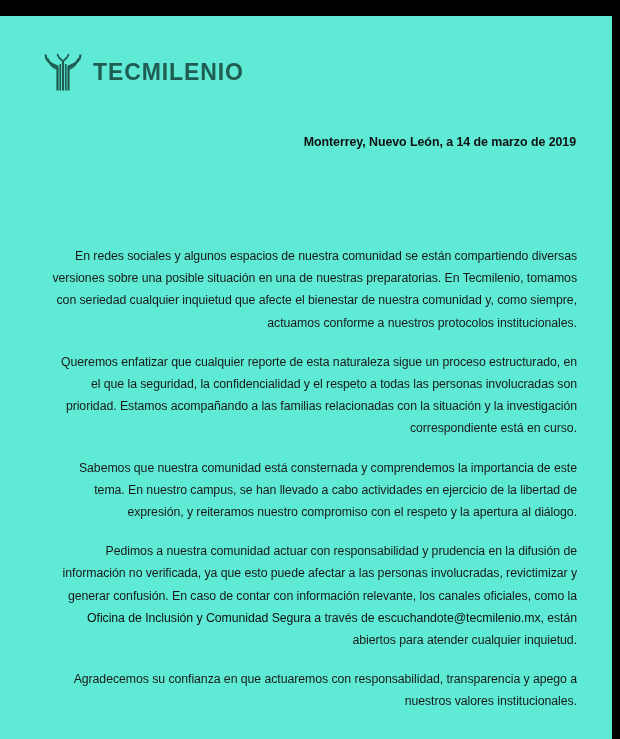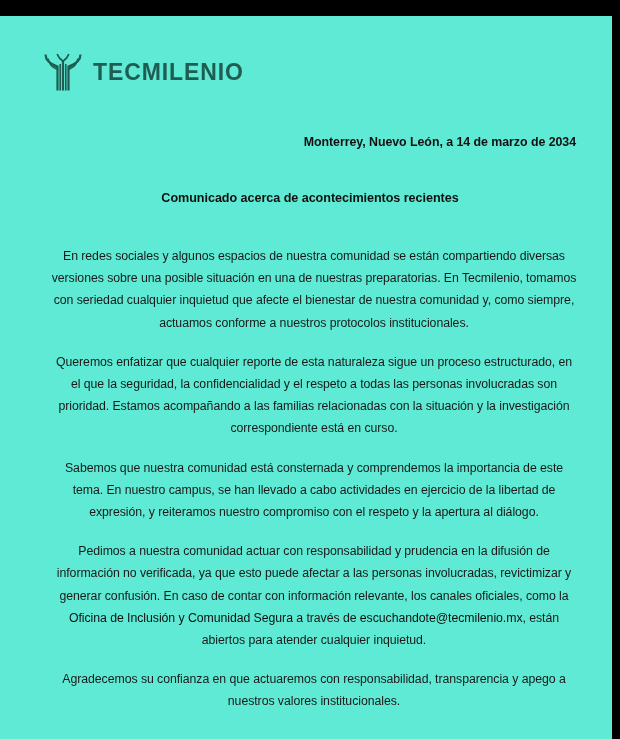--- a/index.html
+++ b/index.html
@@ -88,21 +88,21 @@
   
   .body-copy {
     position: absolute;
     top: 229px;
     left: 51px;
     width: 526px;
     font-size: 12.3px;
     color: #1a1a1a;
     line-height: 22.2px;
     letter-spacing: -0.06px;
-    text-align: center;
+    text-align: right;
   }
   .body-copy p {
     margin: 0 0 17px 0;
   }
   .body-copy p:last-child {
     margin-bottom: 2px;
   }
   .body-copy b {
     font-weight: normal;
     color: #111111;
@@ -129,23 +129,22 @@
         <path d="M16.2 12.0 L16.2 38.5" stroke-width="1.6"></path>
         <path d="M21.8 12.0 L21.8 38.5" stroke-width="1.6"></path>
 
         <path d="M13.2 2.0 C14.6 6.2, 17.2 8.0, 19.0 9.2" stroke-width="1.6"></path>
         <path d="M24.8 2.0 C23.4 6.2, 20.8 8.0, 19.0 9.2" stroke-width="1.6"></path>
       </g>
     </svg>
     <div class="logo-word">TECMILENIO</div>
   </div>
 
-  <div class="date-line">Monterrey, Nuevo León, a 14 de marzo de 2034</div>
+  <div class="date-line">Monterrey, Nuevo León, a 14 de marzo de 2019</div>
 
-  <div class="doc-title">Comunicado acerca de acontecimientos recientes</div>
 
   <div class="body-copy">
       <p><span>En redes sociales y algunos espacios de nuestra comunidad se están compartiendo diversas versiones sobre una posible situación en una de nuestras preparatorias. En Tecmilenio, tomamos con seriedad cualquier inquietud que afecte el bienestar de nuestra comunidad y, como siempre, actuamos conforme a nuestros protocolos institucionales.</span></p>
       <p><span>Queremos enfatizar que cualquier reporte de esta naturaleza sigue un proceso estructurado, en el que la seguridad, la confidencialidad y el respeto a todas las personas involucradas son prioridad. Estamos acompañando a las familias relacionadas con la situación y la investigación correspondiente está en curso.</span></p>
       <p><span>Sabemos que nuestra comunidad está consternada y comprendemos la importancia de este tema. En nuestro campus, se han llevado a cabo actividades en ejercicio de la libertad de expresión, y reiteramos nuestro compromiso con el respeto y la apertura al diálogo.</span></p>
       <p><span>Pedimos a nuestra comunidad actuar con responsabilidad y prudencia en la difusión de información no verificada, ya que esto puede afectar a las personas involucradas, revictimizar y generar confusión. En caso de contar con información relevante, los canales oficiales, como la </span><b>Oficina de Inclusión y Comunidad Segura</b><span> a través de </span><b>escuchandote@tecmilenio.mx</b><span>, están abiertos para atender cualquier inquietud.</span></p>
       <p><span>Agradecemos su confianza en que actuaremos con responsabilidad, transparencia y apego a nuestros valores institucionales.</span></p>
     </div>
 
 </div>

